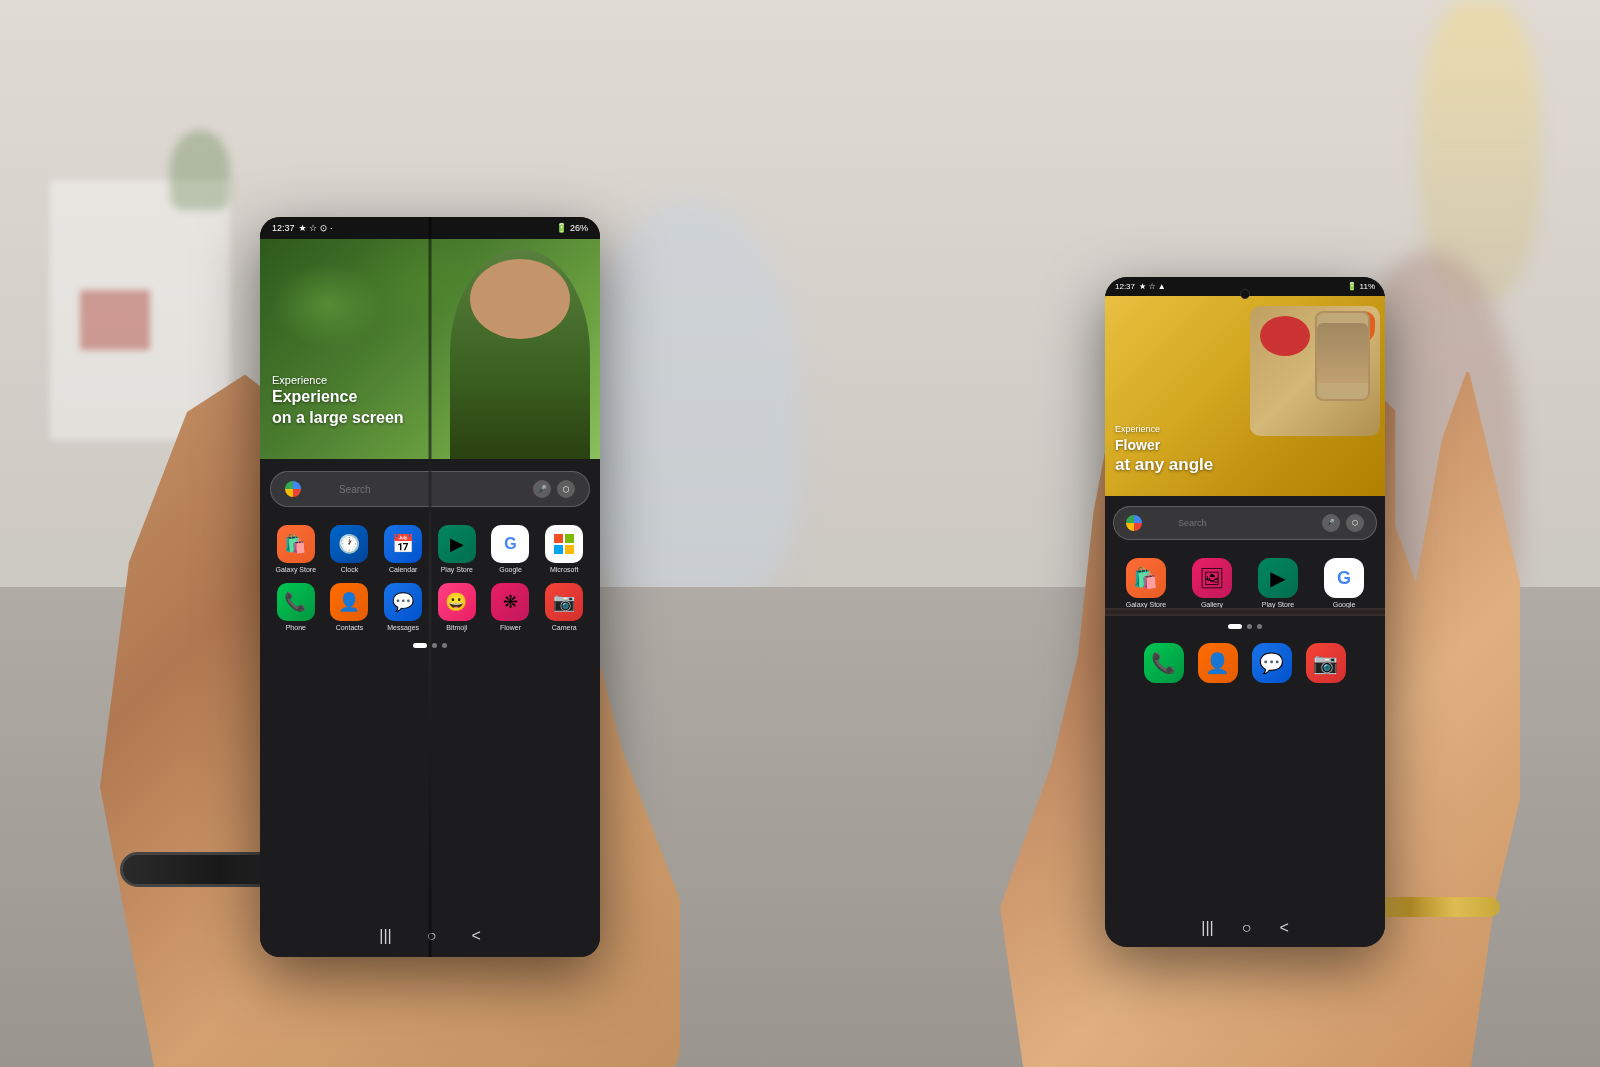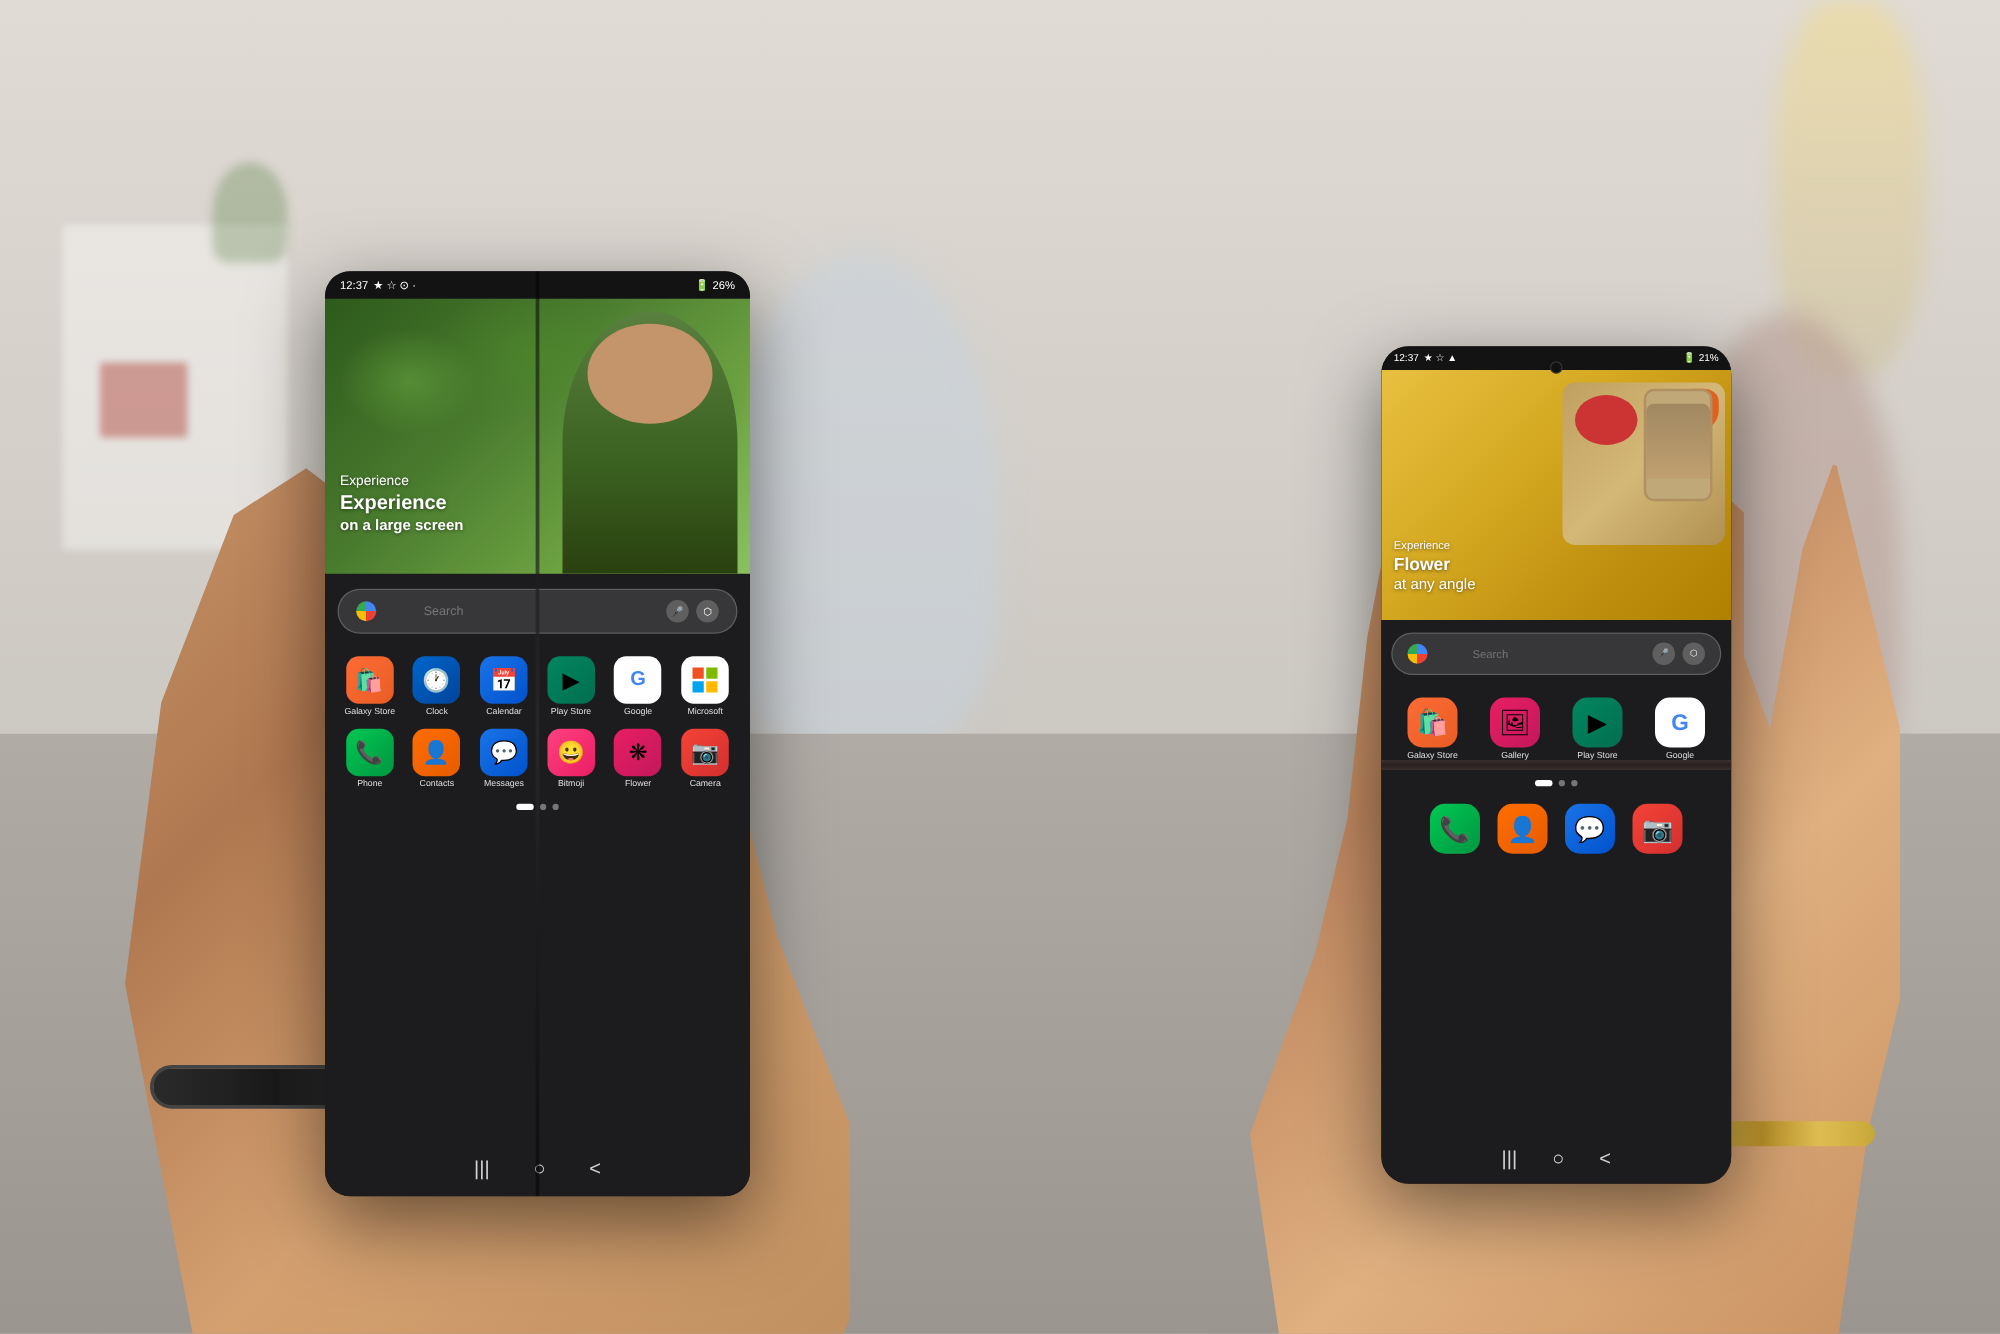--- a/index.html
+++ b/index.html
@@ -237,21 +237,21 @@
       font-weight: 300;
       line-height: 1.3;
       text-shadow: 0 1px 3px rgba(0,0,0,0.5);
     }
     .hero-text strong {
       display: block;
       font-size: 16px;
       font-weight: 700;
     }
     .hero-text .hero-sub {
-      font-size: 12px;
+      font-size: 16px;
       font-weight: 600;
     }
 
     
     .hero-bg-leaves {
       position: absolute;
       inset: 0;
       background: 
         radial-gradient(ellipse 80px 60px at 20% 30%, rgba(100,160,60,0.6) 0%, transparent 70%),
         radial-gradient(ellipse 120px 80px at 50% 20%, rgba(80,140,40,0.5) 0%, transparent 70%),
@@ -435,22 +435,22 @@
       font-weight: 300;
       text-shadow: 0 1px 3px rgba(0,0,0,0.5);
       line-height: 1.3;
     }
     .hero-flip-text strong {
       display: block;
       font-size: 14px;
       font-weight: 700;
     }
     .hero-flip-text .flip-sub {
-      font-size: 12px;
-      font-weight: 400;
+      font-size: 17px;
+      font-weight: 700;
     }
 
     
     .hero-flip-food {
       position: absolute;
       right: 5px;
       top: 10px;
       width: 130px;
       height: 130px;
       border-radius: 10px;
@@ -711,21 +711,21 @@
       <div class="flip-hinge"></div>
       <div class="flip-camera"></div>
       <div class="phone-flip-screen">
 
         <div class="status-bar-flip">
           <div class="status-left">
             <span>12:37</span>
             <span>★ ☆ ▲</span>
           </div>
           <div class="status-right">
-            <span>🔋 21%</span>
+            <span>🔋 11%</span>
           </div>
         </div>
 
         <div class="hero-banner-flip">
           <div class="hero-flip-food"></div>
           <div class="hero-phone-mini">
             <div class="hero-phone-mini-screen"></div>
           </div>
           <div class="hero-flip-text">
             <span>Experience</span>

